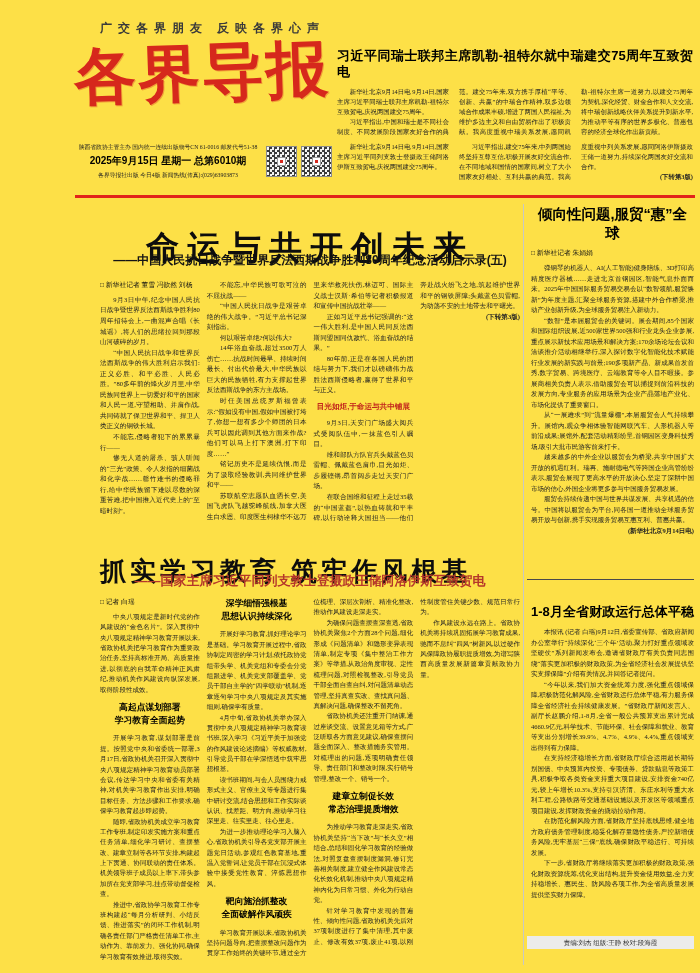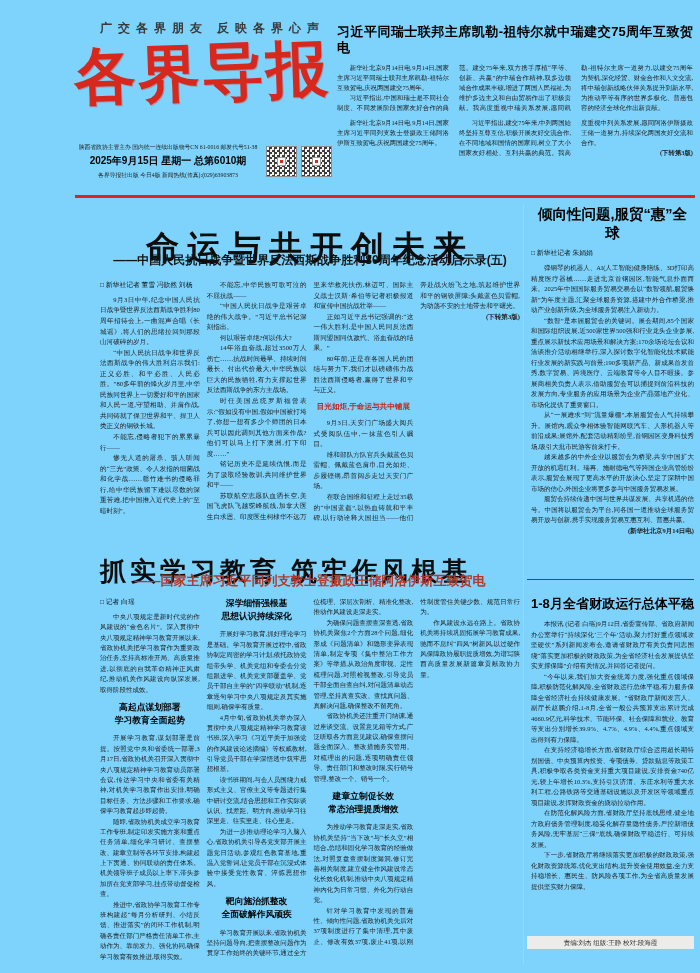--- a/index.html
+++ b/index.html
@@ -1,17 +1,17 @@
 <!DOCTYPE html>
 <html><head>
 <meta charset="utf-8">
 <title>各界导报</title>
 <style>
   html,body{margin:0;padding:0;background:#ffffff;}
-  .page{position:relative;width:700px;height:973px;margin:0 auto;background:#7dd3fc;
+  .page{position:relative;width:700px;height:973px;margin:0 auto;background:#fde047;
         font-family:"Liberation Serif",serif;color:#222;overflow:hidden;}
 
   
   .slogan{position:absolute;left:95px;top:20px;width:235px;text-align:center;
           font-size:12px;font-weight:bold;letter-spacing:6px;color:#3a3a3a;}
   .paper-title{position:absolute;left:68px;top:28px;width:268px;text-align:center;
           font-family:"DejaVu Serif",serif;font-weight:900;font-size:62px;line-height:1.45;
           color:#d6281c;transform:rotate(-2deg);letter-spacing:2px;
           text-shadow:1px 1px 0 rgba(214,40,28,.35);}
   .pub-info{position:absolute;left:72px;top:142px;width:192px;text-align:center;}
@@ -20,21 +20,21 @@
           margin:2px 0;color:#000;}
   .qr{position:absolute;top:146px;width:29px;height:29px;border:1px solid #8a8a8a;
       background-image:repeating-conic-gradient(#3c3c3c 0% 25%,#f4f4f2 0% 50%);
       background-size:5px 5px;}
   .qr .qr-center{position:absolute;left:10px;top:10px;width:9px;height:9px;background:#fff;border:1px solid #999;box-sizing:border-box;}
   .qr .qr-center::after{content:"";position:absolute;left:2px;top:2px;right:2px;bottom:2px;background:#d6281c;}
   .qr1{left:266px}.qr2{left:301px}
   .red-rule{position:absolute;left:75px;top:195px;width:620px;height:2.5px;background:#e2231a;}
 
   
-  .brief{position:absolute;left:337px;width:356px;}
+  .brief{position:absolute;left:337px;width:356px;margin-top:24px;}
   .brief1{top:24px}.brief2{top:118px}
   .brief h2{margin:0 0 6px 0;font-family:"Liberation Sans",sans-serif;font-weight:900;
             font-size:13px;color:#000;text-align:justify;text-align-last:justify;line-height:1.25;}
   .brief .body{column-gap:10px;column-count:3;column-fill:auto;overflow:hidden;
                font-size:6.4px;line-height:1.58;text-align:justify;}
   .brief1 .body{height:58px}.brief2 .body{height:50px}
 
   
   p{margin:0;text-indent:2em;}
   p.byline{text-indent:0;font-size:6.8px;margin:0 0 4px 0;color:#111;}
@@ -61,21 +61,21 @@
   .trade{position:absolute;left:531px;top:205px;width:163px;}
   .trade h2{margin:0 0 5px 0;text-align:center;font-family:"Liberation Sans",sans-serif;
             font-weight:900;font-size:14.5px;color:#000;}
   .trade .byline{font-size:6.8px;margin-bottom:5px;color:#111;}
   .trade .body{height:312px;overflow:hidden;font-size:6.5px;line-height:1.62;text-align:justify;}
 
   .finance-rule{position:absolute;left:527px;top:579px;width:167px;height:1px;background:#4a4a4a;}
 
   
   .finance{position:absolute;left:531px;top:586px;width:163px;}
-  .finance h2{margin:9px 0 6px 0;font-family:"Liberation Sans",sans-serif;font-weight:900;
+  .finance h2{margin:17px 0 6px 0;font-family:"Liberation Sans",sans-serif;font-weight:900;
               font-size:13px;color:#000;text-align:justify;text-align-last:justify;}
   .finance .body{height:318px;overflow:hidden;font-size:6.5px;line-height:1.62;text-align:justify;}
 
   .credits{position:absolute;left:527px;top:936px;width:167px;height:13px;background:#ececea;
            text-align:center;font-size:6.5px;line-height:13px;
            font-family:"Liberation Sans",sans-serif;color:#333;}
 
   
   .study-headline{position:absolute;left:100px;top:537px;width:420px;text-align:left;
         font-family:"Liberation Sans",sans-serif;font-weight:900;font-size:26px;

